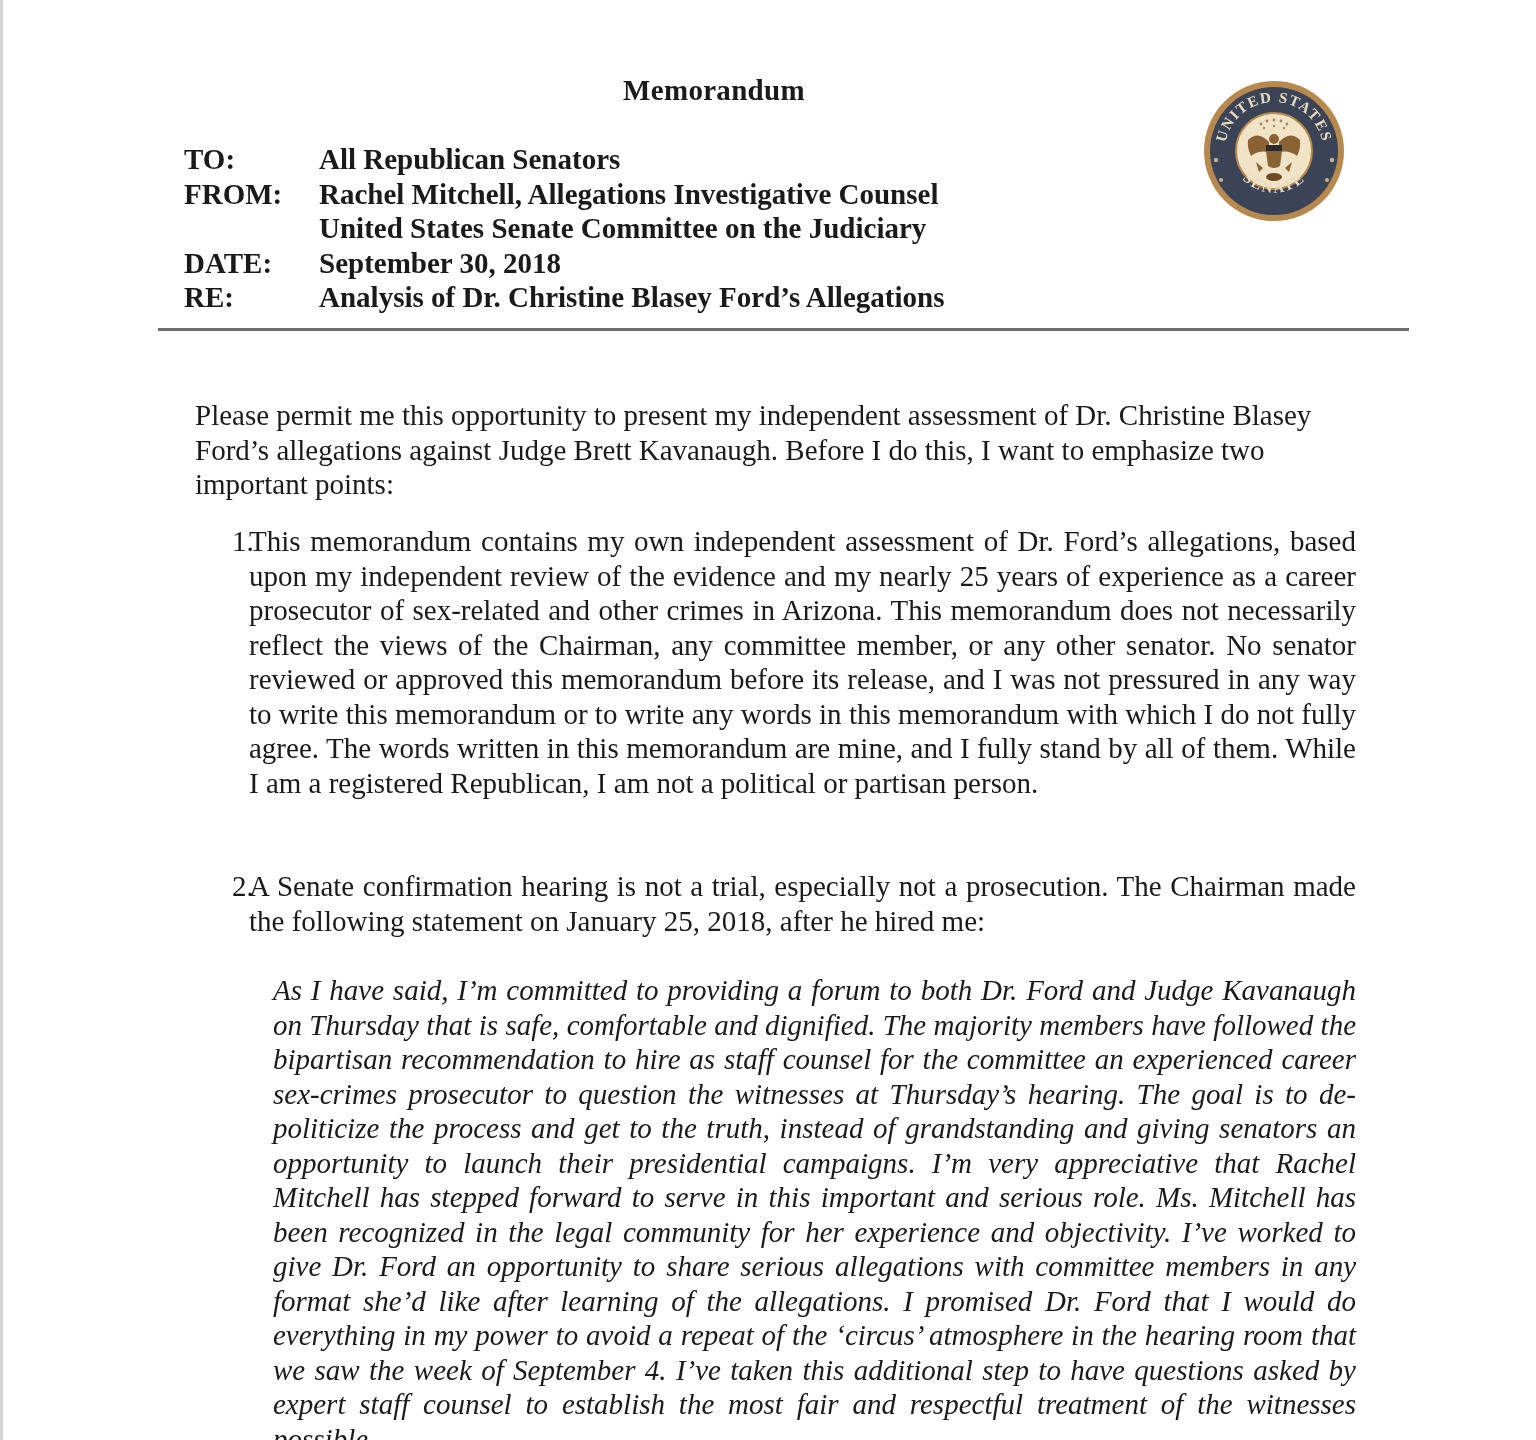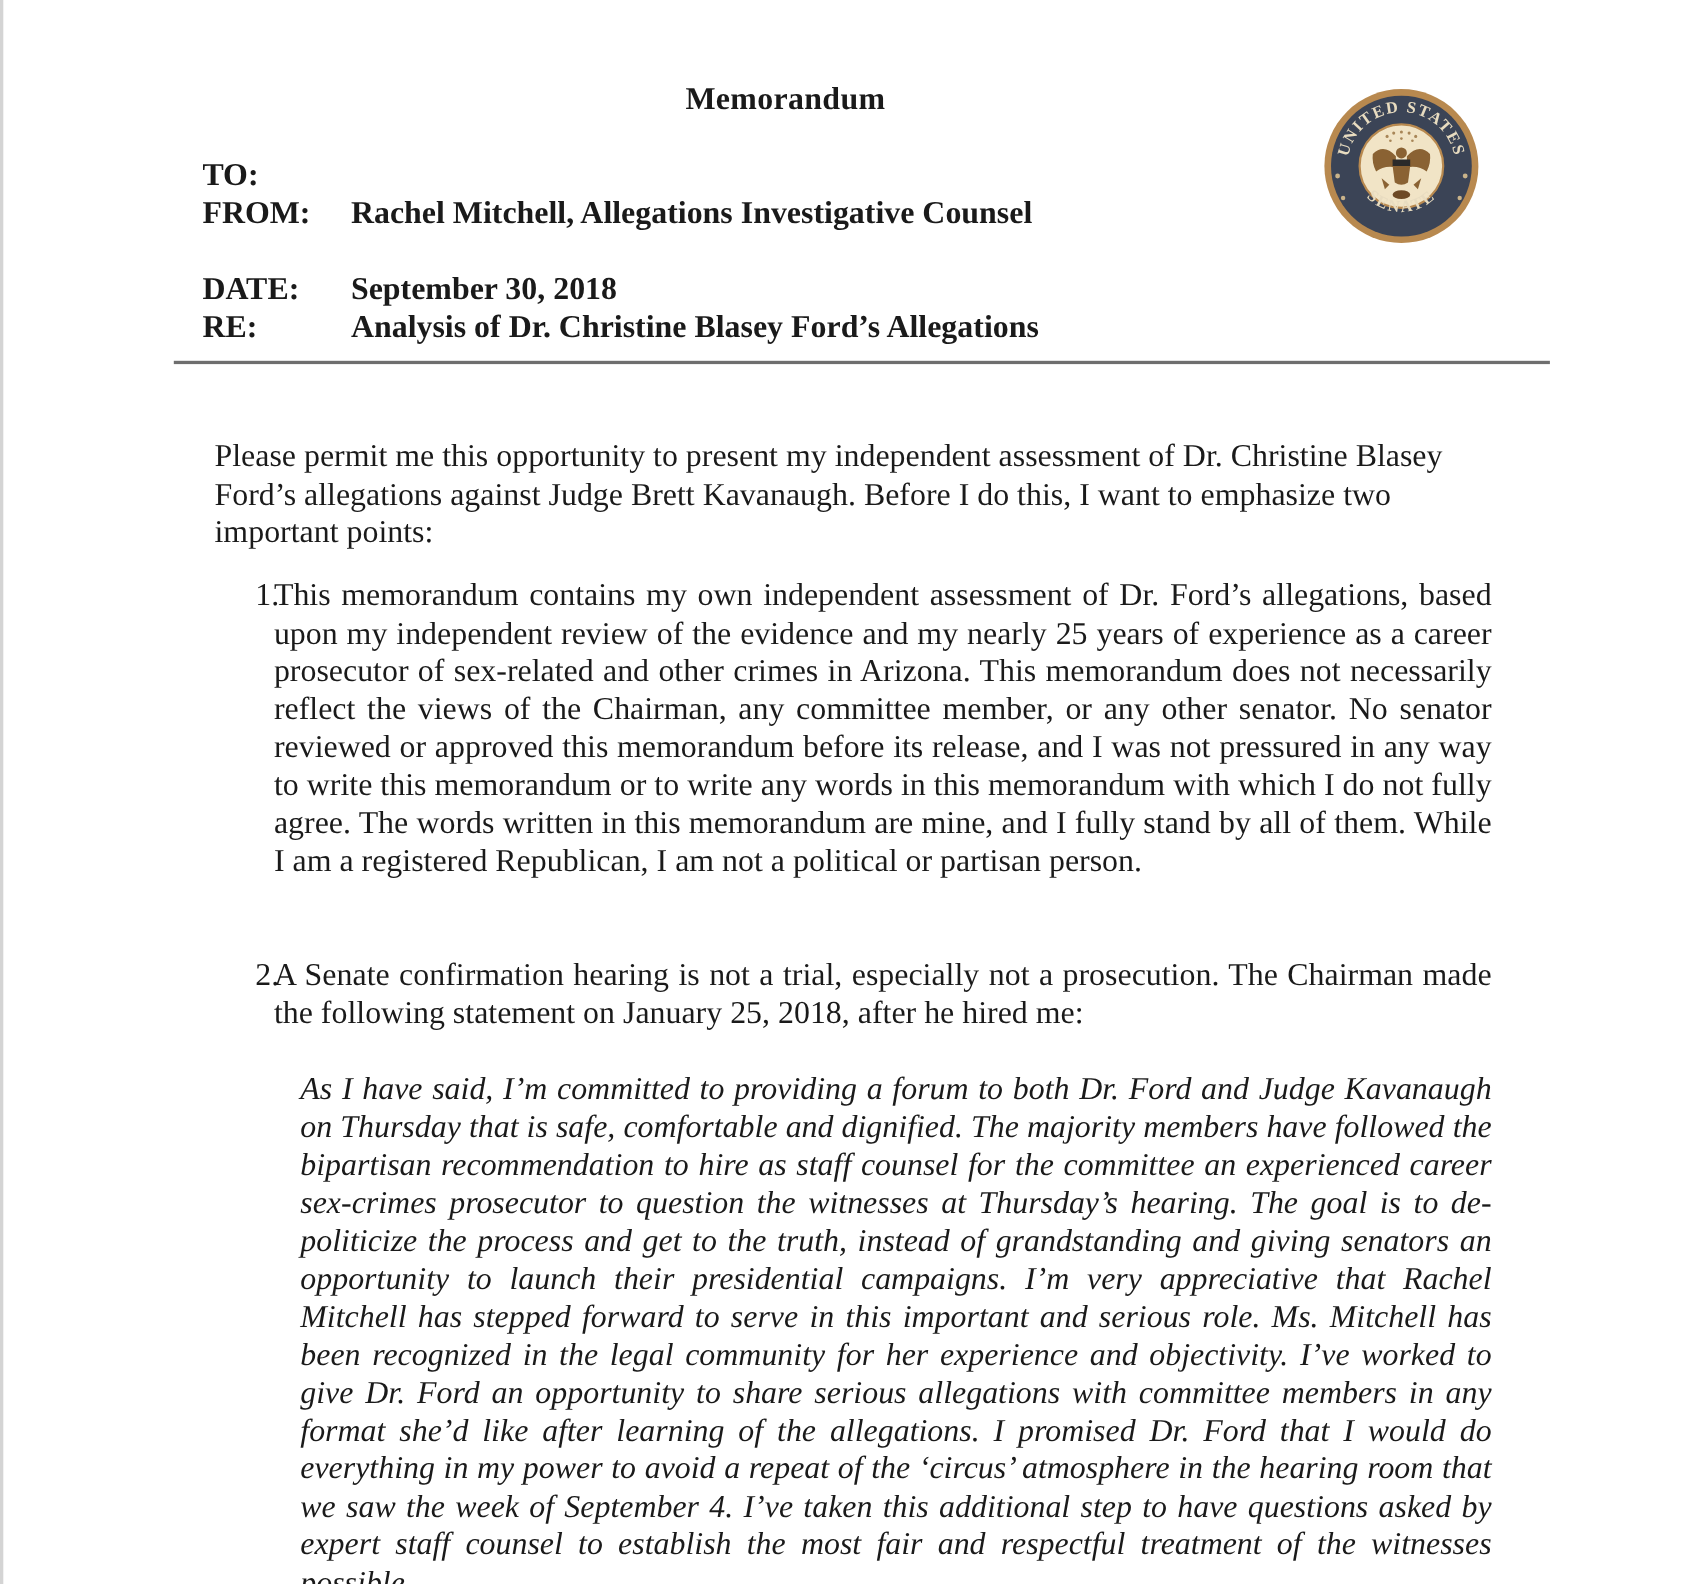--- a/index.html
+++ b/index.html
@@ -96,27 +96,29 @@
     <rect x="63" y="65" width="16" height="6" fill="#2a2a2a"></rect>
     <path d="M 63 71 L 79 71 L 77 86 Q 71 90 65 86 Z" fill="#8a6233"></path>
     <ellipse cx="71" cy="97" rx="8" ry="4" fill="#6e4a25"></ellipse>
     <path d="M 53 82 L 60 88 L 56 92 Z" fill="#8a6233"></path>
     <path d="M 89 82 L 82 88 L 86 92 Z" fill="#8a6233"></path>
   </svg>
 
   <div class="header-block">
     <div class="hdr-row">
       <span class="hdr-label">TO:</span>
+      <span class="hdr-value">All Republican Senators</span>
     </div>
     <div class="hdr-row">
       <span class="hdr-label">FROM:</span>
       <span class="hdr-value">Rachel Mitchell, Allegations Investigative Counsel</span>
     </div>
     <div class="hdr-row">
       <span class="hdr-label"></span>
+      <span class="hdr-value">United States Senate Committee on the Judiciary</span>
     </div>
     <div class="hdr-row">
       <span class="hdr-label">DATE:</span>
       <span class="hdr-value">September 30, 2018</span>
     </div>
     <div class="hdr-row">
       <span class="hdr-label">RE:</span>
       <span class="hdr-value">Analysis of Dr. Christine Blasey Ford’s Allegations</span>
     </div>
   </div>

